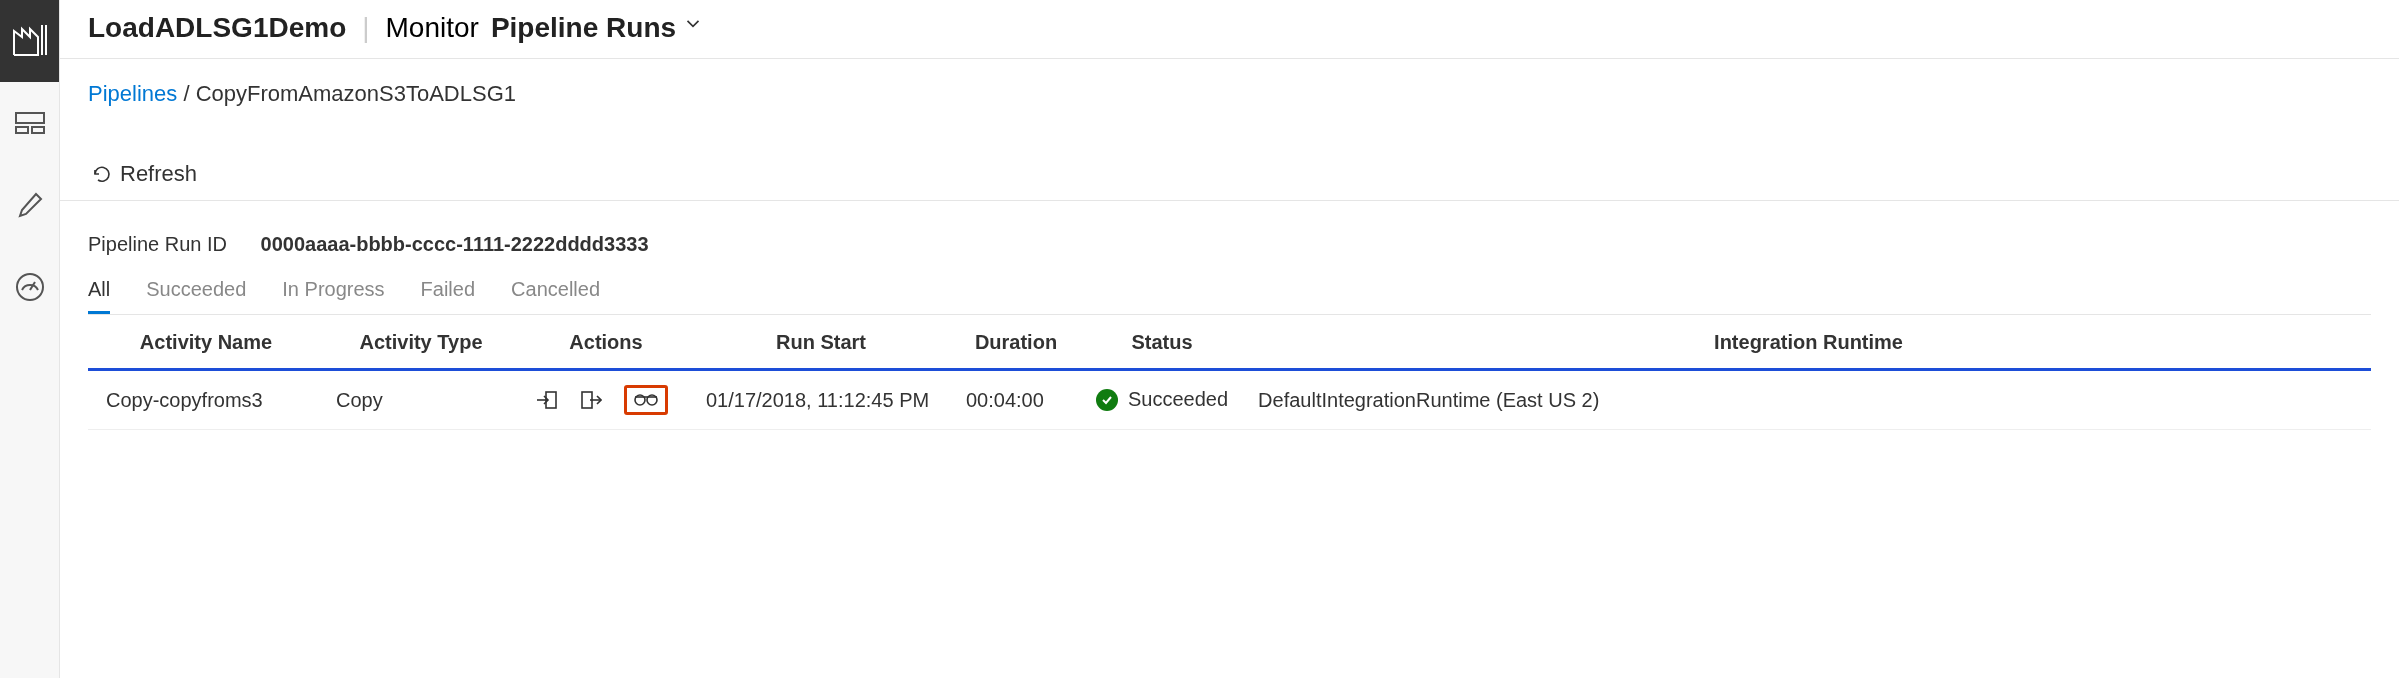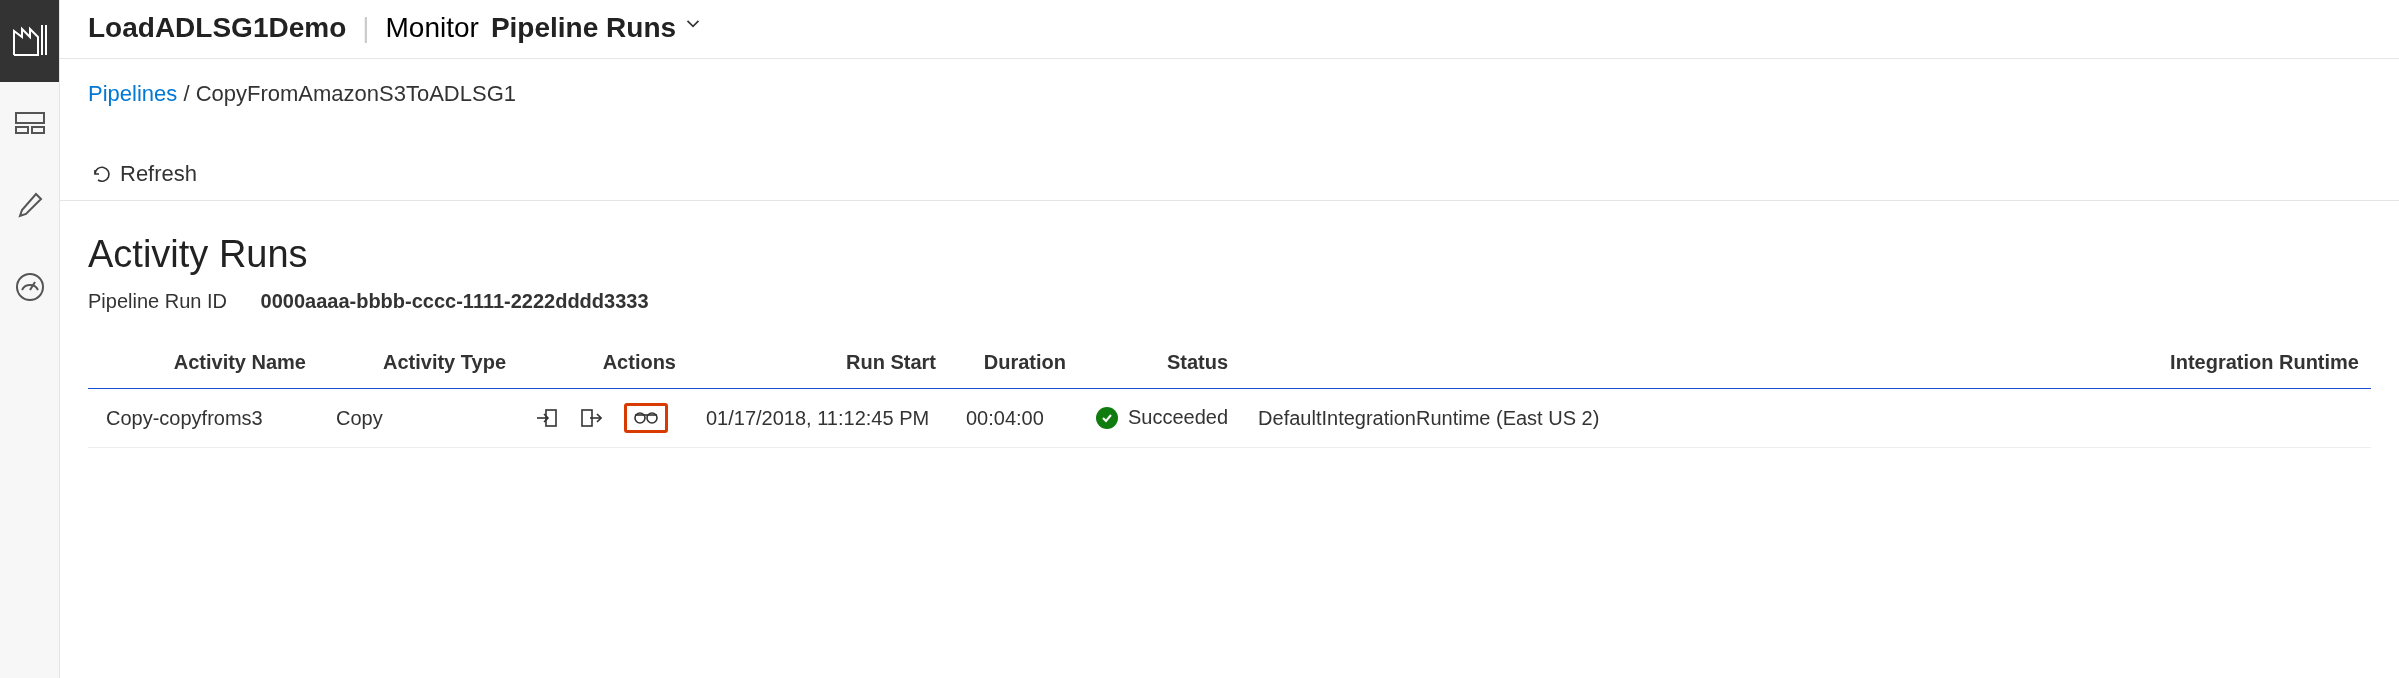--- a/index.html
+++ b/index.html
@@ -18,21 +18,21 @@
     .toolbar { padding: 18px 28px 12px 32px; border-bottom: 1px solid #e5e5e5; }
     .refresh-btn { display: inline-flex; align-items: center; font-size: 22px; color: #333; cursor: pointer; gap: 8px; margin-top: 36px; }
     .content { padding: 32px 28px 0 28px; }
     .h1 { font-size: 38px; font-weight: 400; color: #222; margin-bottom: 14px; }
     .runid-row { font-size: 20px; color: #333; margin-bottom: 22px; }
     .runid-label { margin-right: 28px; }
     .filters { display: flex; gap: 36px; font-size: 20px; color: #888; border-bottom: 1px solid #e5e5e5; }
     .filter { padding-bottom: 10px; cursor: pointer; }
     .filter.active { color: #333; border-bottom: 3px solid #0078d4; }
     table { width: 100%; border-collapse: collapse; font-size: 20px; color: #333; }
-    th { text-align: right; font-weight: 600; padding: 16px 12px 14px 18px; border-bottom: 1px solid #1d4ed8; }
+    th { text-align: center; font-weight: 600; padding: 16px 12px 14px 18px; border-bottom: 3px solid #1d4ed8; }
     td { padding: 14px 12px 14px 18px; border-bottom: 1px solid #eee; vertical-align: middle; }
     .actions-cell { display: flex; align-items: center; gap: 22px; }
     .status-cell { display: inline-flex; align-items: center; gap: 10px; }
     .status-dot { width: 22px; height: 22px; border-radius: 50%; background: #107c10; display: inline-flex; align-items: center; justify-content: center; }
     .status-dot svg { display:block; }
     .icon-box { display: inline-flex; align-items: center; justify-content: center; cursor: pointer; }
     .details-highlight { border: 3px solid #d83b01; border-radius: 3px; padding: 4px 6px; }
     th:nth-child(1),td:nth-child(1){width:230px;}
     th:nth-child(2),td:nth-child(2){width:200px;}
     th:nth-child(3),td:nth-child(3){width:170px;}
@@ -95,26 +95,32 @@
     <span class="refresh-btn">
       <svg width="20" height="20" viewBox="0 0 20 20">
           <path d="M3 10 A7 7 0 1 1 6 16" fill="none" stroke="#333" stroke-width="1.6"></path>
           <polyline points="3,6 3,10 7,10" fill="none" stroke="#333" stroke-width="1.6"></polyline>
         </svg>
       <span>Refresh</span>
     </span>
   </div>
 
   <div class="content">
-    <h1 class="h1">Activity Runs</h1>
     <div class="runid-row">
       <span class="runid-label">Pipeline Run ID</span>
       <strong>0000aaaa-bbbb-cccc-1111-2222dddd3333</strong>
     </div>
 
+    <div class="filters">
+      <span class="filter active">All</span>
+      <span class="filter">Succeeded</span>
+      <span class="filter">In Progress</span>
+      <span class="filter">Failed</span>
+      <span class="filter">Cancelled</span>
+    </div>
 
     <table>
       <thead>
         <tr>
           <th>Activity Name</th>
           <th>Activity Type</th>
           <th>Actions</th>
           <th>Run Start</th>
           <th>Duration</th>
           <th>Status</th>

